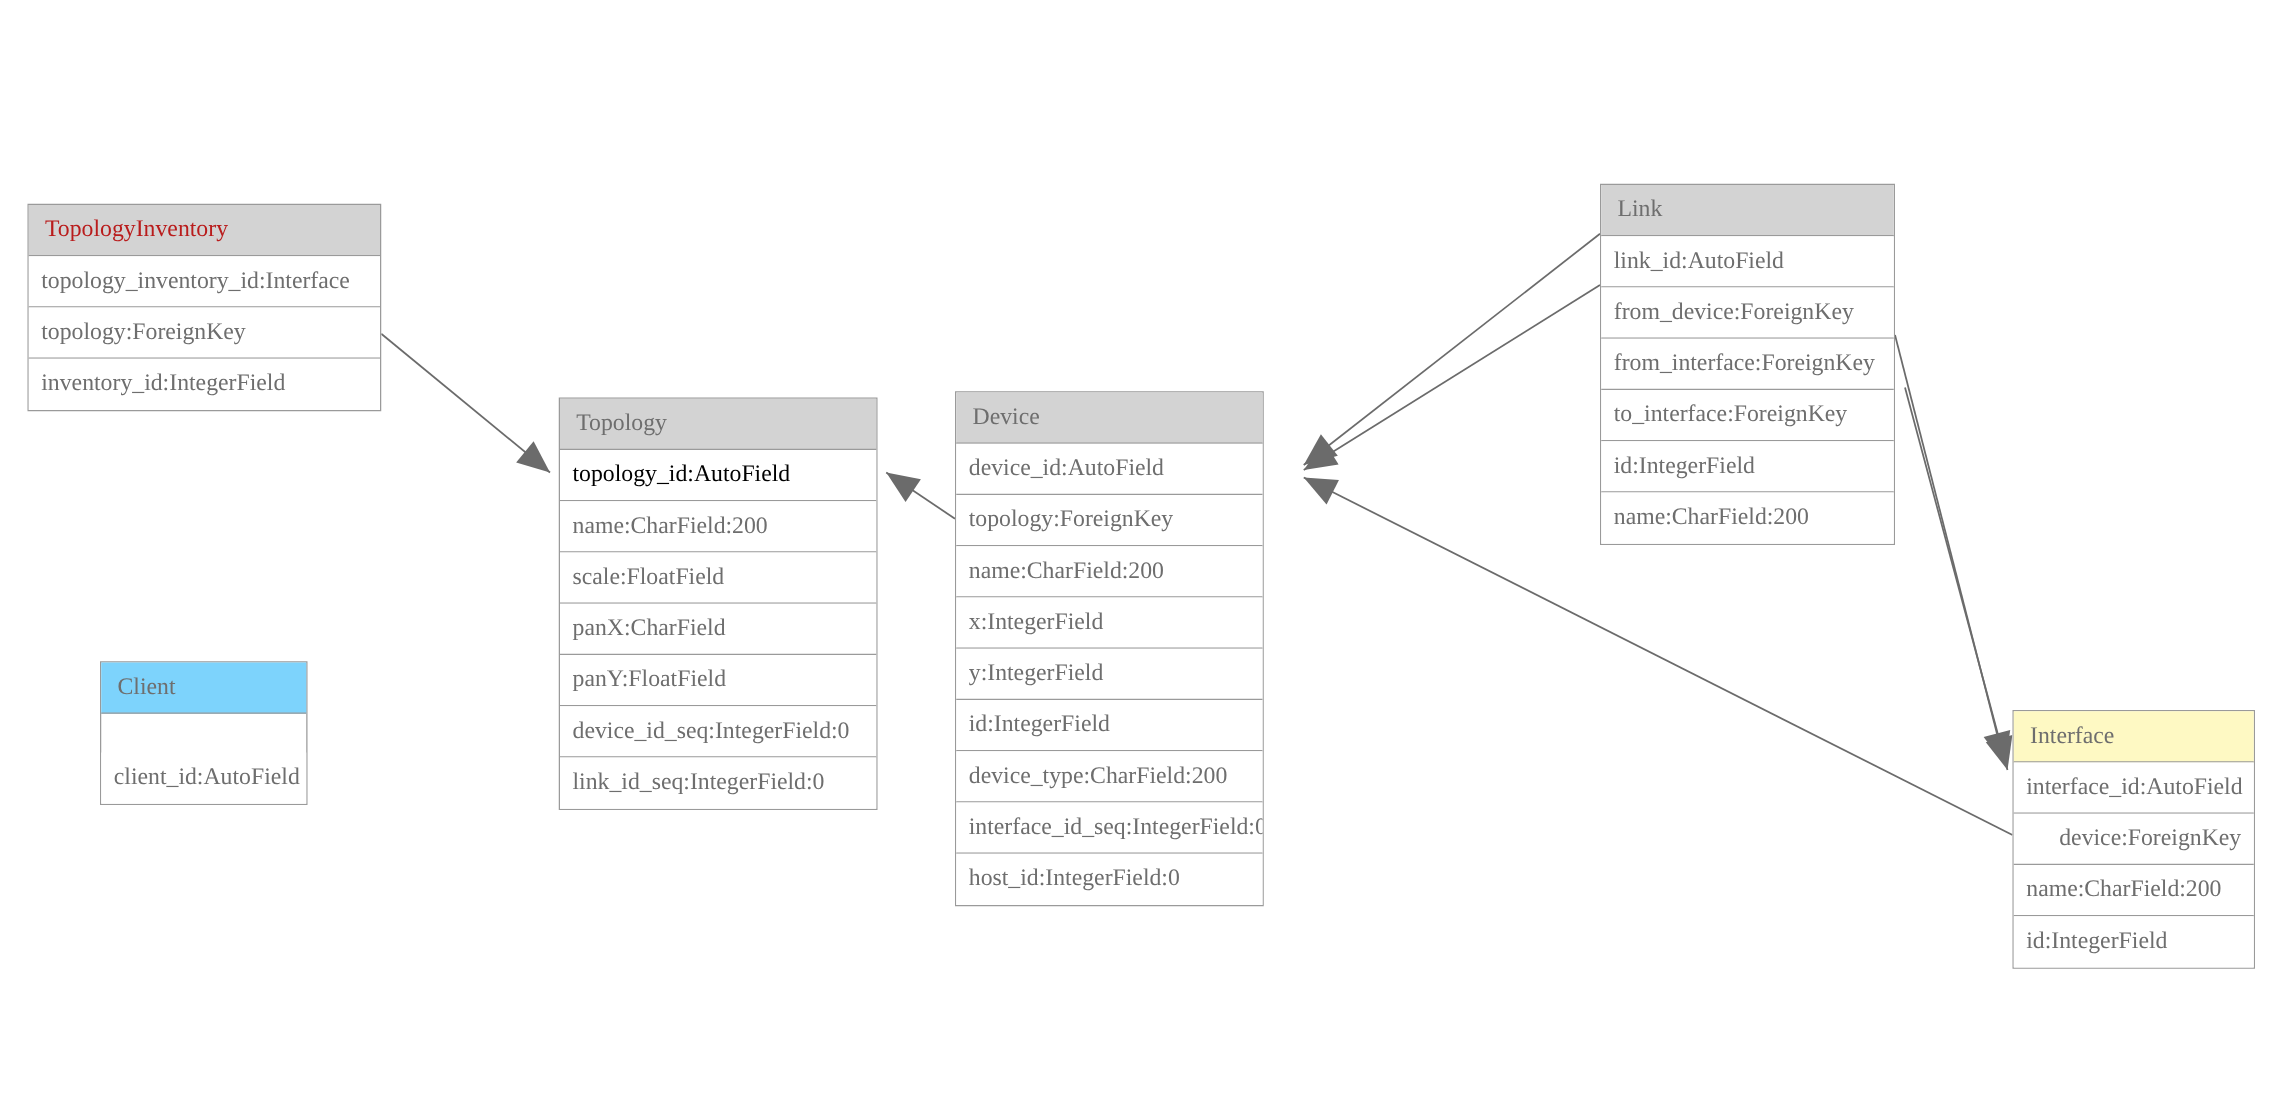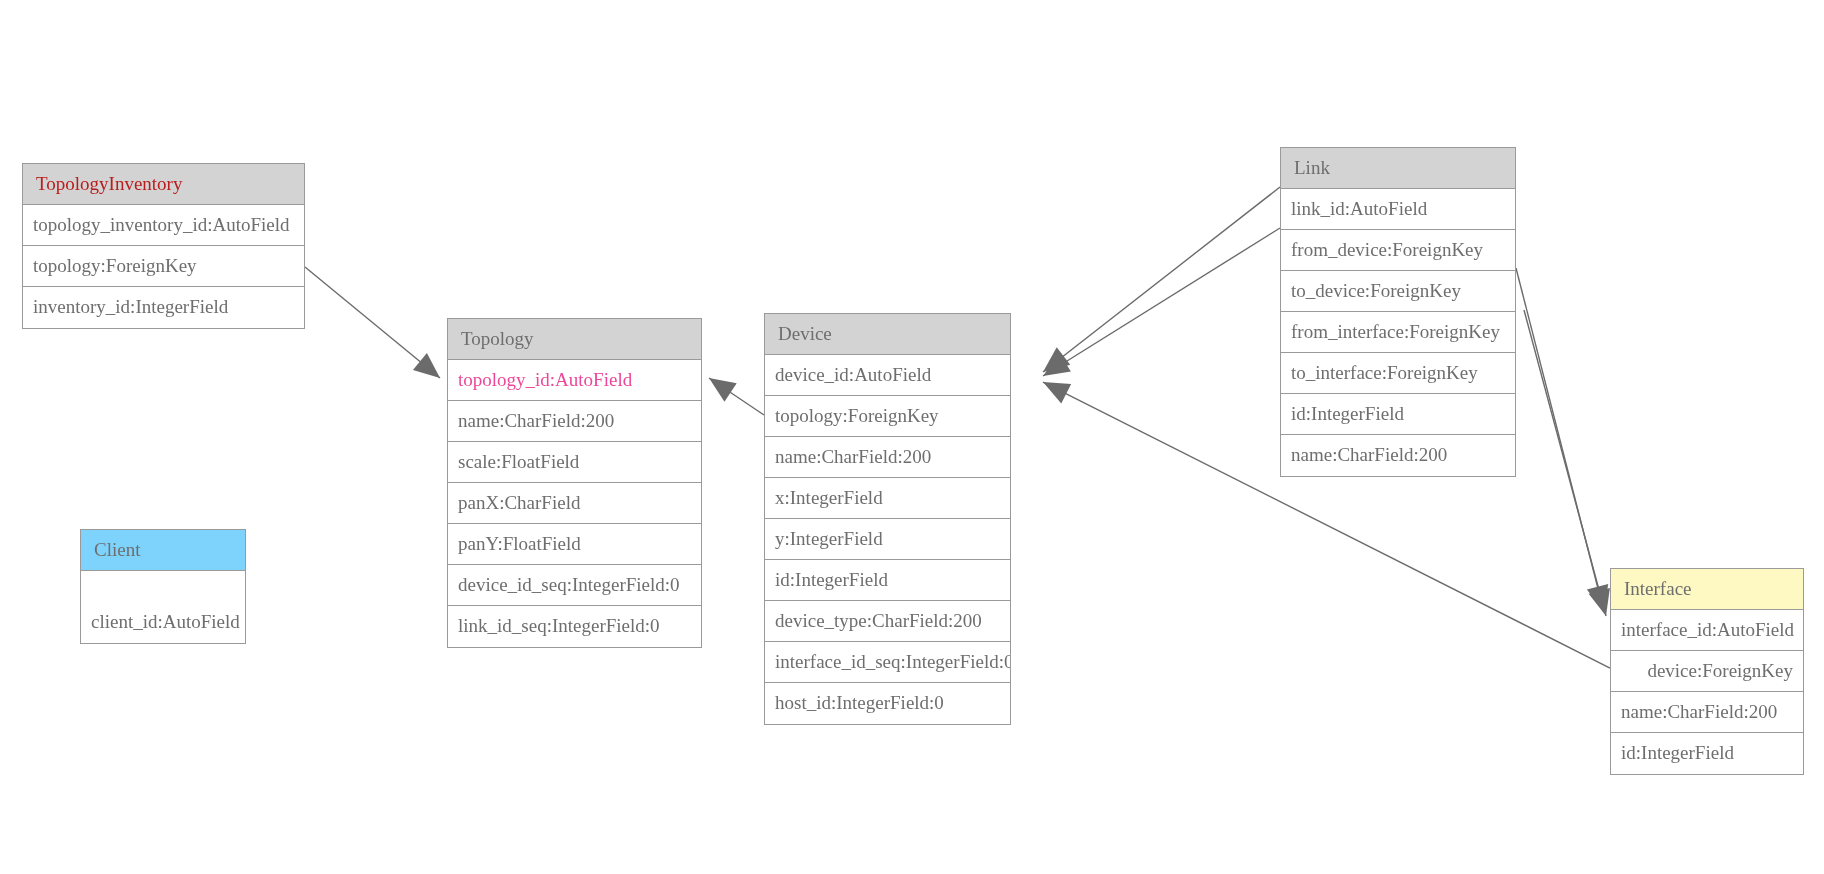--- a/index.html
+++ b/index.html
@@ -91,27 +91,27 @@
       </g>
       <g>
         <path d="M1524,310 L1606,616" fill="none" stroke="#6b6b6b" stroke-width="1.4"></path>
         <polygon points="0,0 -26,-11 -26,11" fill="#6b6b6b" transform="translate(1606,616) rotate(75)"></polygon>
       </g>
     </svg>
 
   <div id="entities-layer">
       <div class="entity" style="left: 22px; top: 163px; width: 283px; border-color: rgb(154, 154, 154);">
         <div class="entity-header" style="background: rgb(211, 211, 211); color: #b91c1c; border-bottom-color: rgb(154, 154, 154);">TopologyInventory</div>
-        <div class="entity-row" style="color: rgb(110, 110, 110); border-bottom-color: rgb(154, 154, 154);">topology_inventory_id:AutoField</div>
+        <div class="entity-row" style="color: rgb(110, 110, 110); border-bottom-color: rgb(154, 154, 154);">topology_inventory_id:Interface</div>
         <div class="entity-row" style="color: rgb(110, 110, 110); border-bottom-color: rgb(154, 154, 154);">topology:ForeignKey</div>
         <div class="entity-row last" style="color: rgb(110, 110, 110); border-bottom-color: rgb(154, 154, 154);">inventory_id:IntegerField</div>
       </div>
       <div class="entity" style="left: 447px; top: 318px; width: 255px; border-color: rgb(154, 154, 154);">
         <div class="entity-header" style="background: rgb(211, 211, 211); color: rgb(110, 110, 110); border-bottom-color: rgb(154, 154, 154);">Topology</div>
-        <div class="entity-row" style="color: #ec4899; border-bottom-color: rgb(154, 154, 154);">topology_id:AutoField</div>
+        <div class="entity-row" style="color: #000000; border-bottom-color: rgb(154, 154, 154);">topology_id:AutoField</div>
         <div class="entity-row" style="color: rgb(110, 110, 110); border-bottom-color: rgb(154, 154, 154);">name:CharField:200</div>
         <div class="entity-row" style="color: rgb(110, 110, 110); border-bottom-color: rgb(154, 154, 154);">scale:FloatField</div>
         <div class="entity-row" style="color: rgb(110, 110, 110); border-bottom-color: rgb(154, 154, 154);">panX:CharField</div>
         <div class="entity-row" style="color: rgb(110, 110, 110); border-bottom-color: rgb(154, 154, 154);">panY:FloatField</div>
         <div class="entity-row" style="color: rgb(110, 110, 110); border-bottom-color: rgb(154, 154, 154);">device_id_seq:IntegerField:0</div>
         <div class="entity-row last" style="color: rgb(110, 110, 110); border-bottom-color: rgb(154, 154, 154);">link_id_seq:IntegerField:0</div>
       </div>
       <div class="entity" style="left: 764px; top: 313px; width: 247px; border-color: rgb(154, 154, 154);">
         <div class="entity-header" style="background: rgb(211, 211, 211); color: rgb(110, 110, 110); border-bottom-color: rgb(154, 154, 154);">Device</div>
         <div class="entity-row" style="color: rgb(110, 110, 110); border-bottom-color: rgb(154, 154, 154);">device_id:AutoField</div>
@@ -121,21 +121,20 @@
         <div class="entity-row" style="color: rgb(110, 110, 110); border-bottom-color: rgb(154, 154, 154);">y:IntegerField</div>
         <div class="entity-row" style="color: rgb(110, 110, 110); border-bottom-color: rgb(154, 154, 154);">id:IntegerField</div>
         <div class="entity-row" style="color: rgb(110, 110, 110); border-bottom-color: rgb(154, 154, 154);">device_type:CharField:200</div>
         <div class="entity-row" style="color: rgb(110, 110, 110); border-bottom-color: rgb(154, 154, 154);">interface_id_seq:IntegerField:0</div>
         <div class="entity-row last" style="color: rgb(110, 110, 110); border-bottom-color: rgb(154, 154, 154);">host_id:IntegerField:0</div>
       </div>
       <div class="entity" style="left: 1280px; top: 103px; width: 236px; border-color: rgb(154, 154, 154); margin-top: 44px;">
         <div class="entity-header" style="background: rgb(211, 211, 211); color: rgb(110, 110, 110); border-bottom-color: rgb(154, 154, 154);">Link</div>
         <div class="entity-row" style="color: rgb(110, 110, 110); border-bottom-color: rgb(154, 154, 154);">link_id:AutoField</div>
         <div class="entity-row" style="color: rgb(110, 110, 110); border-bottom-color: rgb(154, 154, 154);">from_device:ForeignKey</div>
-        <div class="entity-row" style="color: rgb(110, 110, 110); border-bottom-color: rgb(154, 154, 154);">to_device:ForeignKey</div>
         <div class="entity-row" style="color: rgb(110, 110, 110); border-bottom-color: rgb(154, 154, 154);">from_interface:ForeignKey</div>
         <div class="entity-row" style="color: rgb(110, 110, 110); border-bottom-color: rgb(154, 154, 154);">to_interface:ForeignKey</div>
         <div class="entity-row" style="color: rgb(110, 110, 110); border-bottom-color: rgb(154, 154, 154);">id:IntegerField</div>
         <div class="entity-row last" style="color: rgb(110, 110, 110); border-bottom-color: rgb(154, 154, 154);">name:CharField:200</div>
       </div>
       <div class="entity" style="left: 1610px; top: 568px; width: 194px; border-color: rgb(154, 154, 154);">
         <div class="entity-header" style="background: #fef9c3; color: rgb(110, 110, 110); border-bottom-color: rgb(154, 154, 154);">Interface</div>
         <div class="entity-row" style="color: rgb(110, 110, 110); border-bottom-color: rgb(154, 154, 154);">interface_id:AutoField</div>
         <div class="entity-row" style="color: rgb(110, 110, 110); border-bottom-color: rgb(154, 154, 154); text-align: right;">device:ForeignKey</div>
         <div class="entity-row" style="color: rgb(110, 110, 110); border-bottom-color: rgb(154, 154, 154);">name:CharField:200</div>

